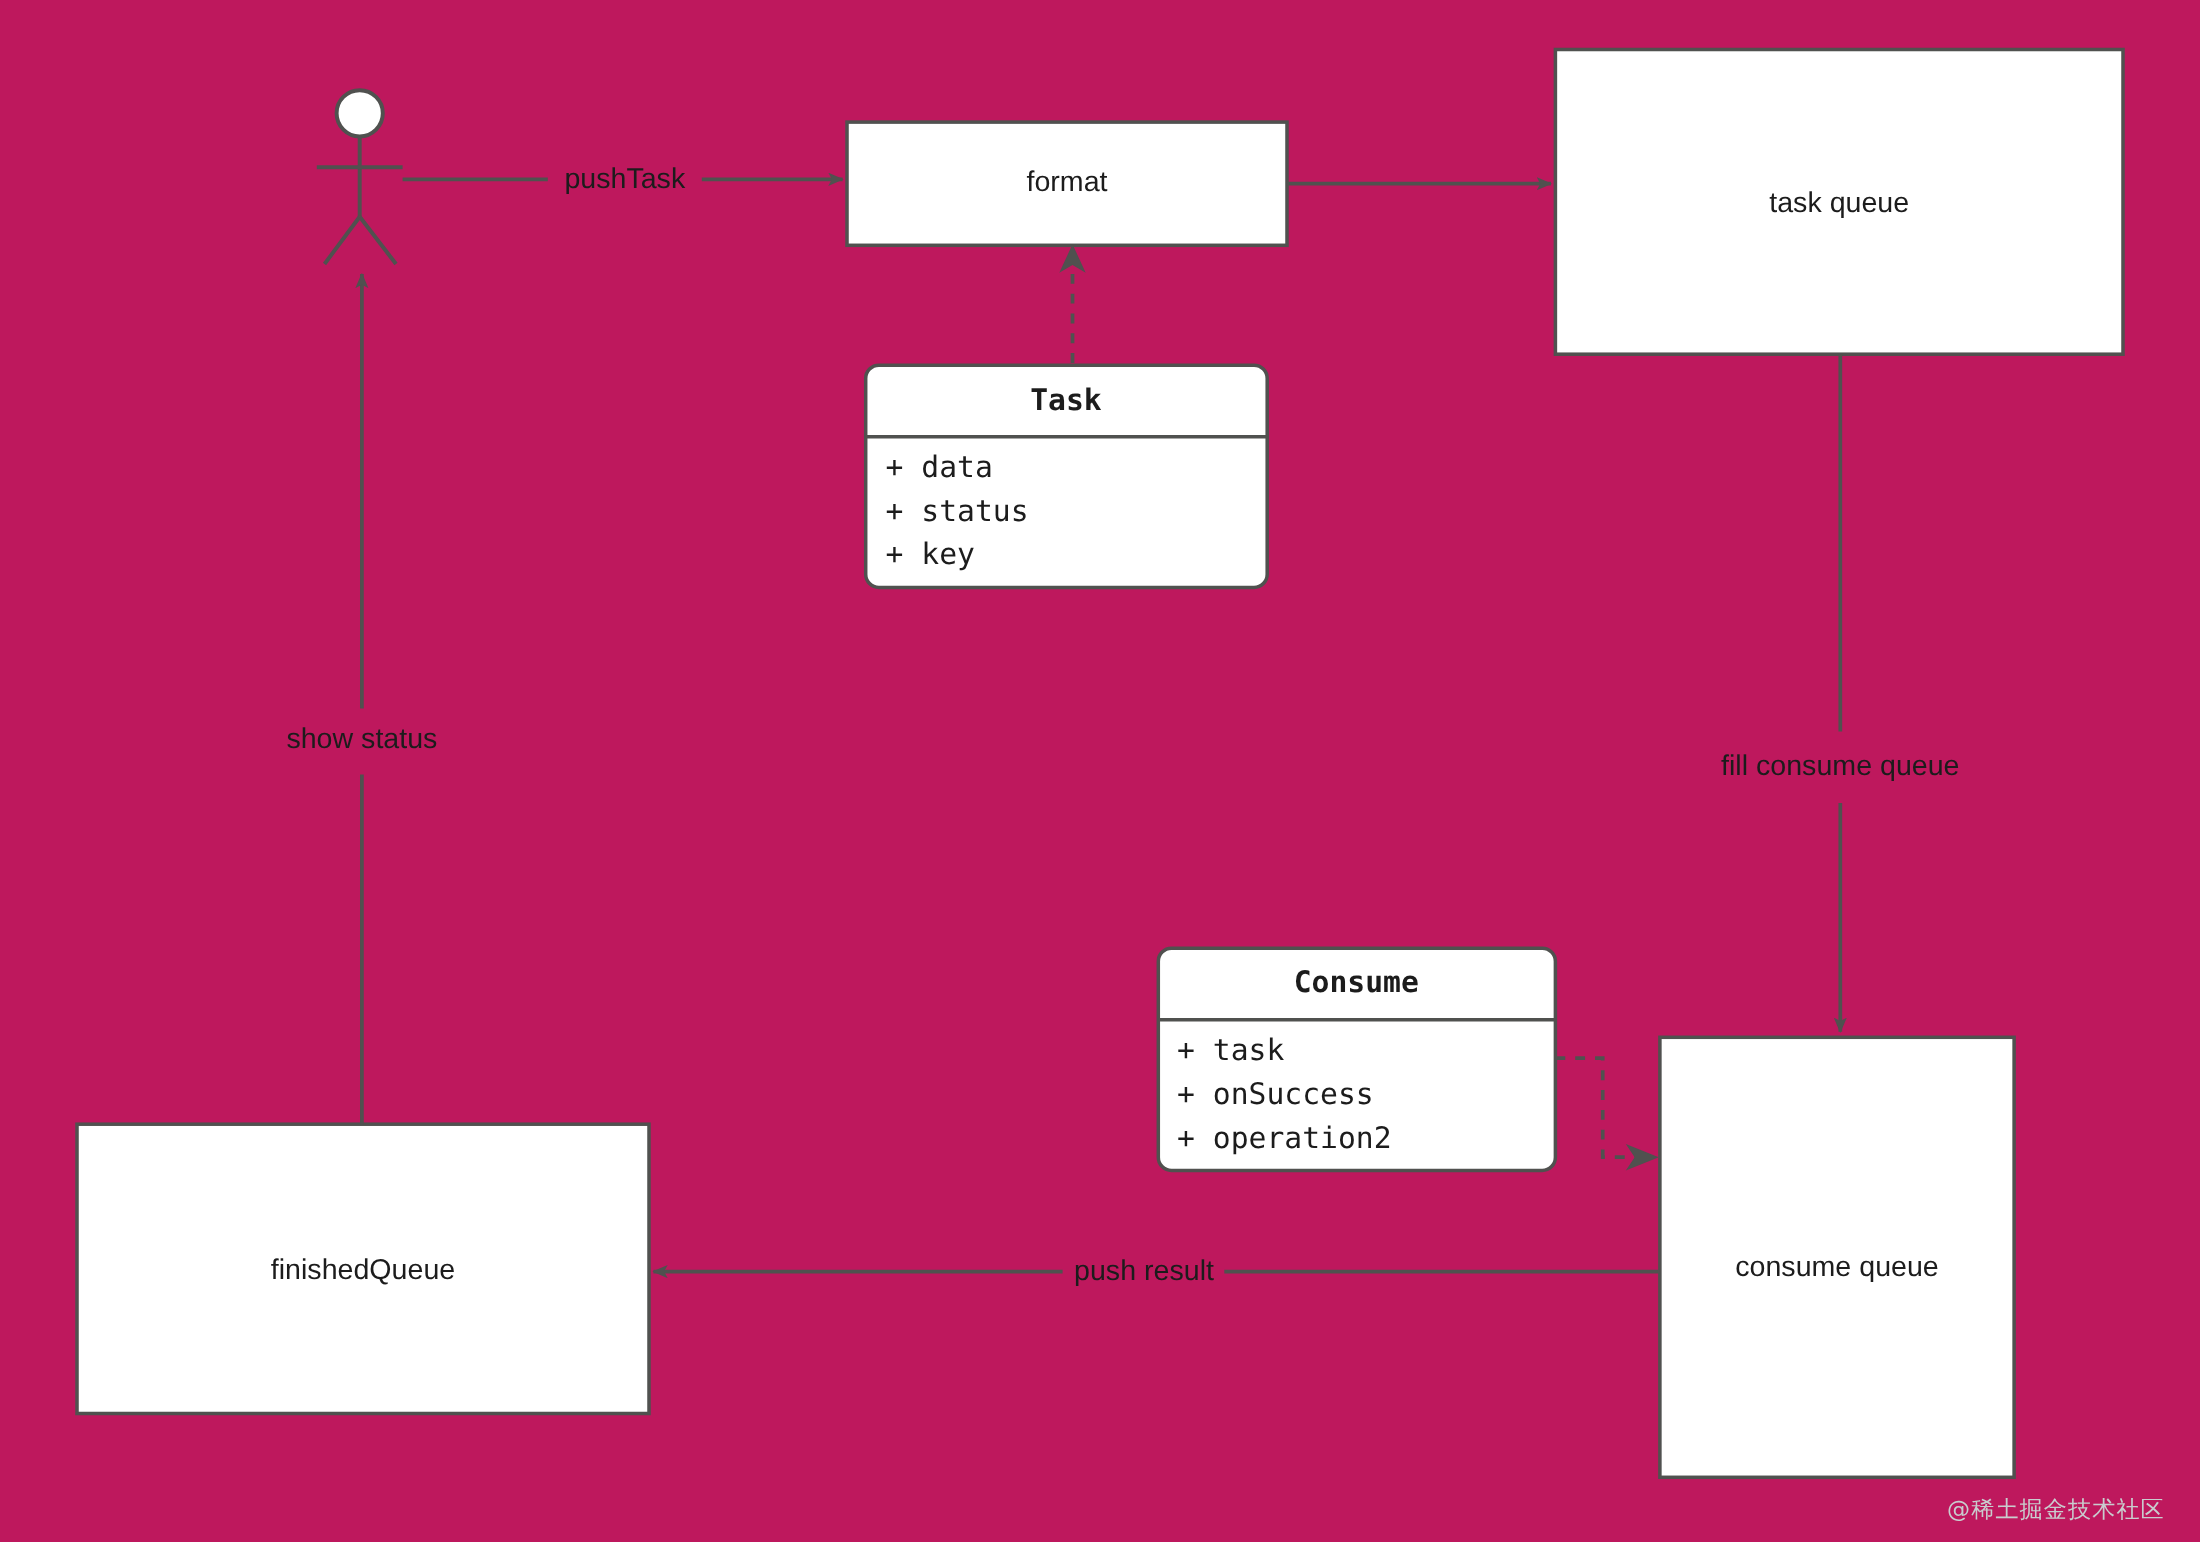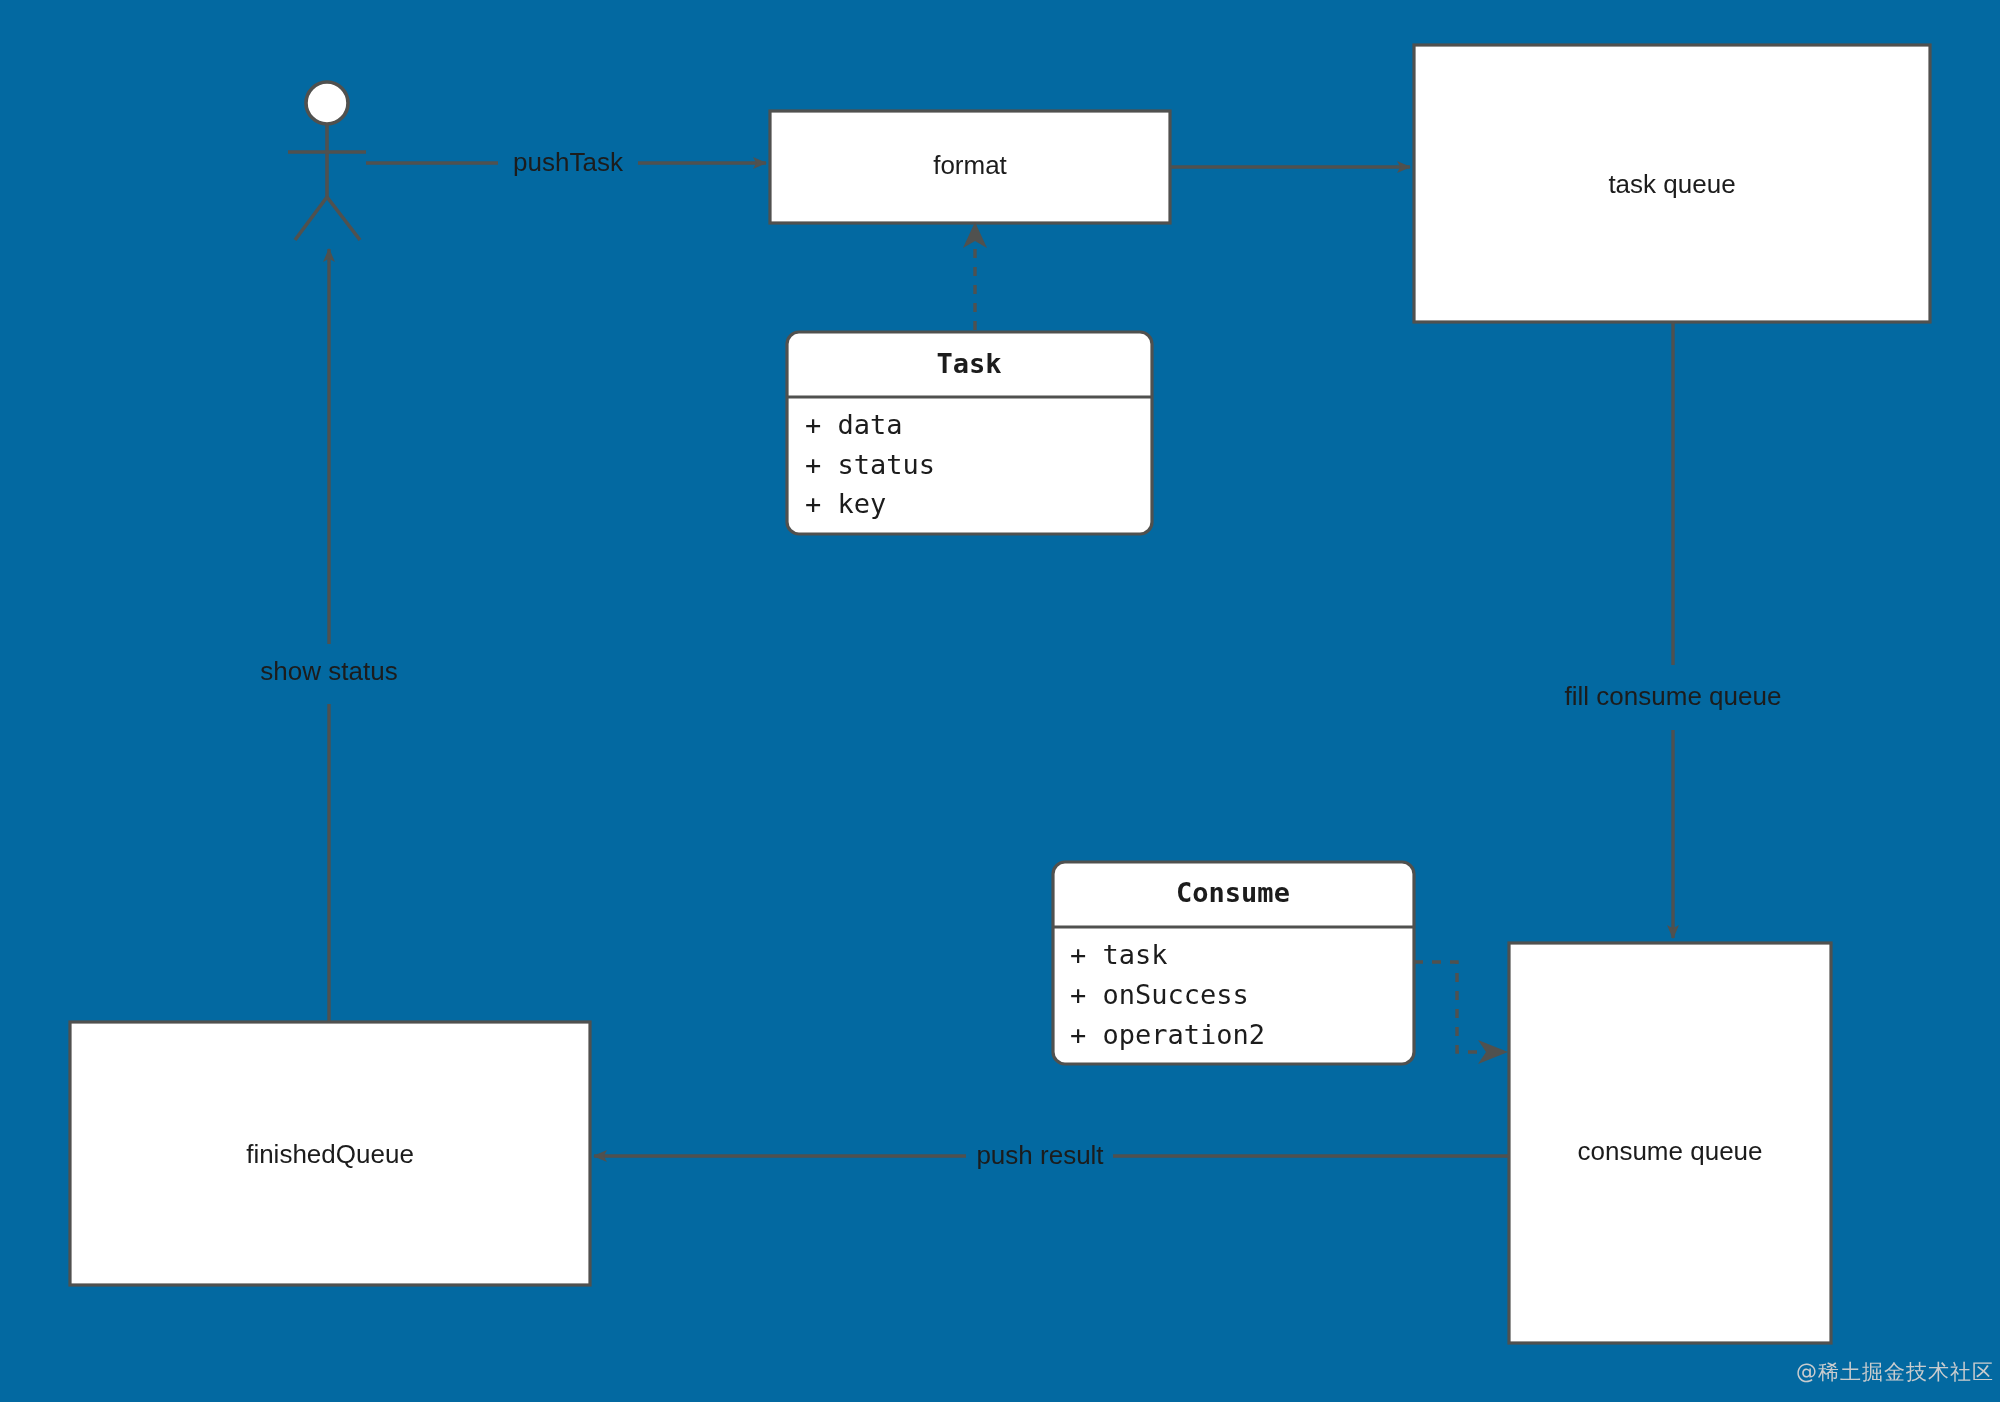--- a/index.html
+++ b/index.html
@@ -8,21 +8,21 @@
     padding: 0;
     background: #ffffff;
   }
   body {
     font-family: "Liberation Sans", sans-serif;
   }
   #canvas {
     position: relative;
     width: 2000px;
     height: 1402px;
-    background: #0369a1;
+    background: #be185d;
     overflow: hidden;
   }
   #diagram-svg {
     position: absolute;
     left: 0;
     top: 0;
     width: 2000px;
     height: 1402px;
   }
   .box-rect {
@@ -89,21 +89,21 @@
   }
   .class-attr {
     font-family: "DejaVu Sans Mono", monospace;
     font-size: 27px;
     text-anchor: start;
     dominant-baseline: middle;
     fill: #1c1c1c;
   }
   .watermark {
     position: absolute;
-    right: 6px;
+    right: 32px;
     bottom: 16px;
     font-size: 21px;
     color: #c9ccce;
     font-family: "DejaVu Sans", sans-serif;
     letter-spacing: 1px;
     user-select: none;
   }
 </style>
 </head>
 <body>

